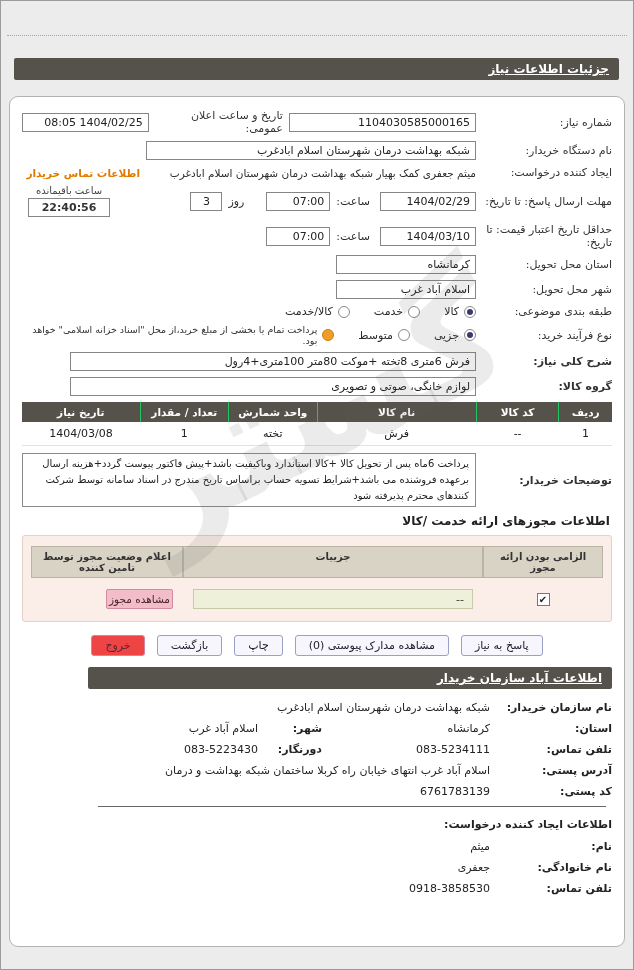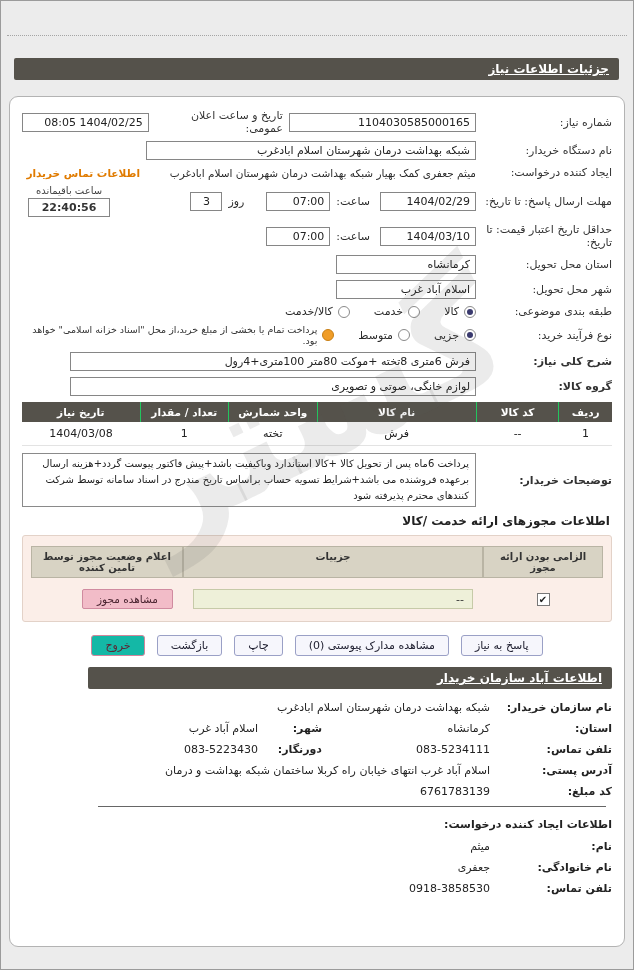--- a/index.html
+++ b/index.html
@@ -35,24 +35,24 @@
   .goods td{text-align:center;padding:5px 2px;border-bottom:1px solid #e3e3e3;color:#222;}
   .notes-box{flex:1;border:1px solid #8a8a8a;font-size:10px;line-height:1.6;padding:2px 6px;color:#222;max-width:486px;}
   .lic-panel{background:#fbeee8;border:1px solid #e3d2c8;border-radius:3px;padding:10px 8px;margin-bottom:4px;}
   .lic-grid{display:grid;grid-template-columns:120px 1fr 152px;}
   .lic-th{background:#d8d3c4;border:1px solid #b9b4a4;padding:4px 3px;text-align:center;font-weight:bold;font-size:10px;color:#333;}
   .lic-td{padding:11px 10px 2px;display:flex;align-items:center;}
   .lic-td.center{justify-content:center;}
   .checkbox{width:13px;height:13px;border:1px solid #777;background:#fff;display:inline-flex;align-items:center;justify-content:center;font-size:10px;color:#222;cursor:pointer;}
   .checkbox.checked::after{content:"✔";}
   .status-box{flex:1;background:#eef0d9;border:1px solid #c6caa8;height:20px;display:flex;align-items:center;padding:0 8px;color:#333;}
-  .btn-pink{background:#f2bcc8;border:1px solid #d08ba0;border-radius:2px;padding:3px 14px;font-size:10.5px;color:#4a2430;cursor:pointer;font-family:inherit;}
+  .btn-pink{background:#f2bcc8;border:1px solid #d08ba0;border-radius:2px;padding:3px 2px;font-size:10.5px;color:#4a2430;cursor:pointer;font-family:inherit;}
   .actions{display:flex;justify-content:center;gap:12px;margin:13px 0 11px;}
   .abtn{background:#f6f6fc;border:1px solid #9aa0c6;border-radius:3px;padding:3px 13px;font-size:11px;color:#223;cursor:pointer;font-family:inherit;}
-  .abtn-exit{background:#14b8a6;border-color:#d2859b;color:#5c2433;}
+  .abtn-exit{background:#ef4444;border-color:#d2859b;color:#5c2433;}
   .bar-contact{margin:3px 0 12px 66px;}
   .crow{display:flex;margin-bottom:8px;align-items:flex-start;}
   .clbl{font-weight:bold;width:122px;flex-shrink:0;color:#222;}
   .clbl-sm{font-weight:bold;width:64px;flex-shrink:0;color:#222;}
   .cval{color:#222;}
   .cval1{width:168px;}
   .ctitle{font-weight:bold;color:#222;margin:2px 0 9px;}
   .divider{border-top:1px solid #666;margin:7px 6px 11px 76px;}
   .watermark{position:absolute;top:320px;left:0;width:100%;text-align:center;transform:rotate(-26deg);font-size:150px;font-weight:bold;color:rgba(90,90,90,0.12);z-index:6;pointer-events:none;}
 </style>
@@ -234,21 +234,21 @@
       <span class="clbl-sm">دورنگار:</span>
       <span class="cval">083-5223430</span>
     </div>
 
     <div class="crow">
       <span class="clbl">آدرس پستی:</span>
       <span class="cval">اسلام آباد غرب انتهای خیابان راه کربلا ساختمان شبکه بهداشت و درمان</span>
     </div>
 
     <div class="crow">
-      <span class="clbl">کد مبلغ:</span>
+      <span class="clbl">کد پستی:</span>
       <span class="cval">6761783139</span>
     </div>
 
     <div class="divider"></div>
 
     <div class="ctitle">اطلاعات ایجاد کننده درخواست:</div>
 
     <div class="crow">
       <span class="clbl">نام:</span>
       <span class="cval">میثم</span>

